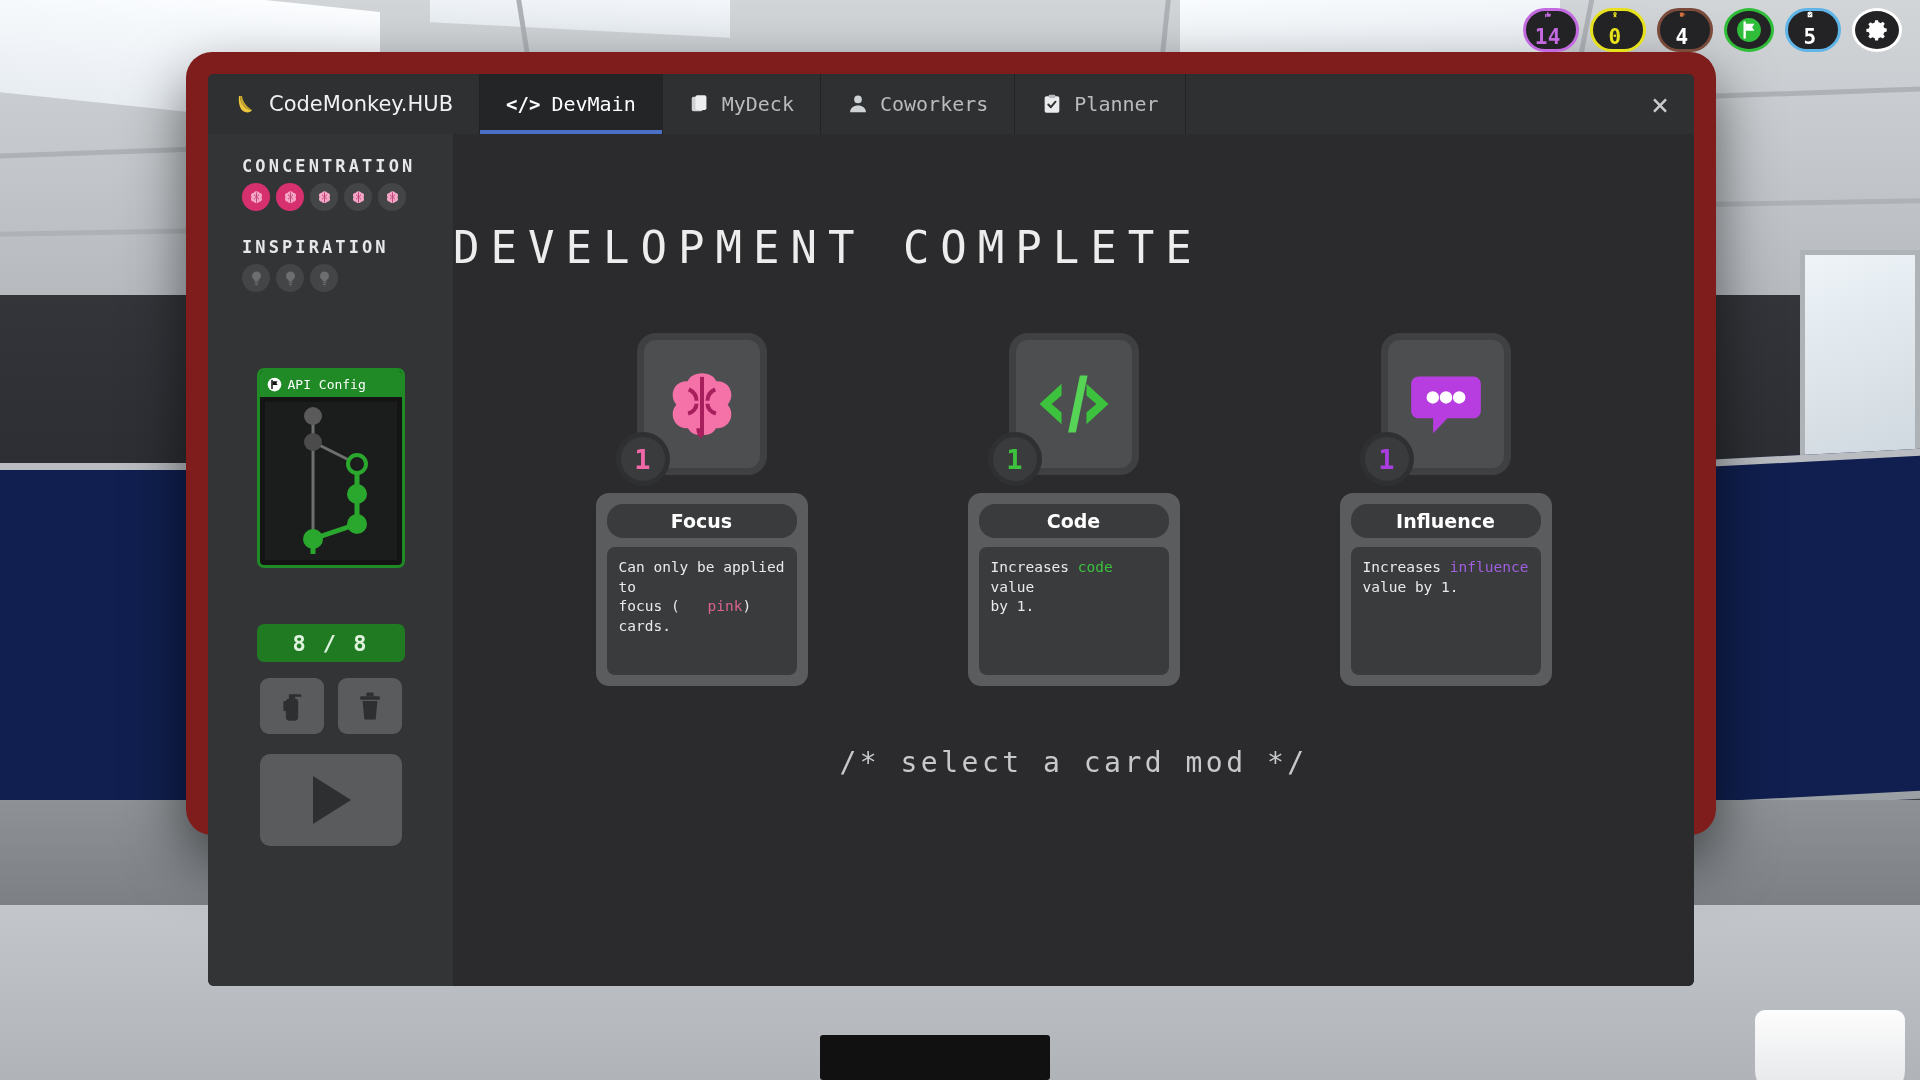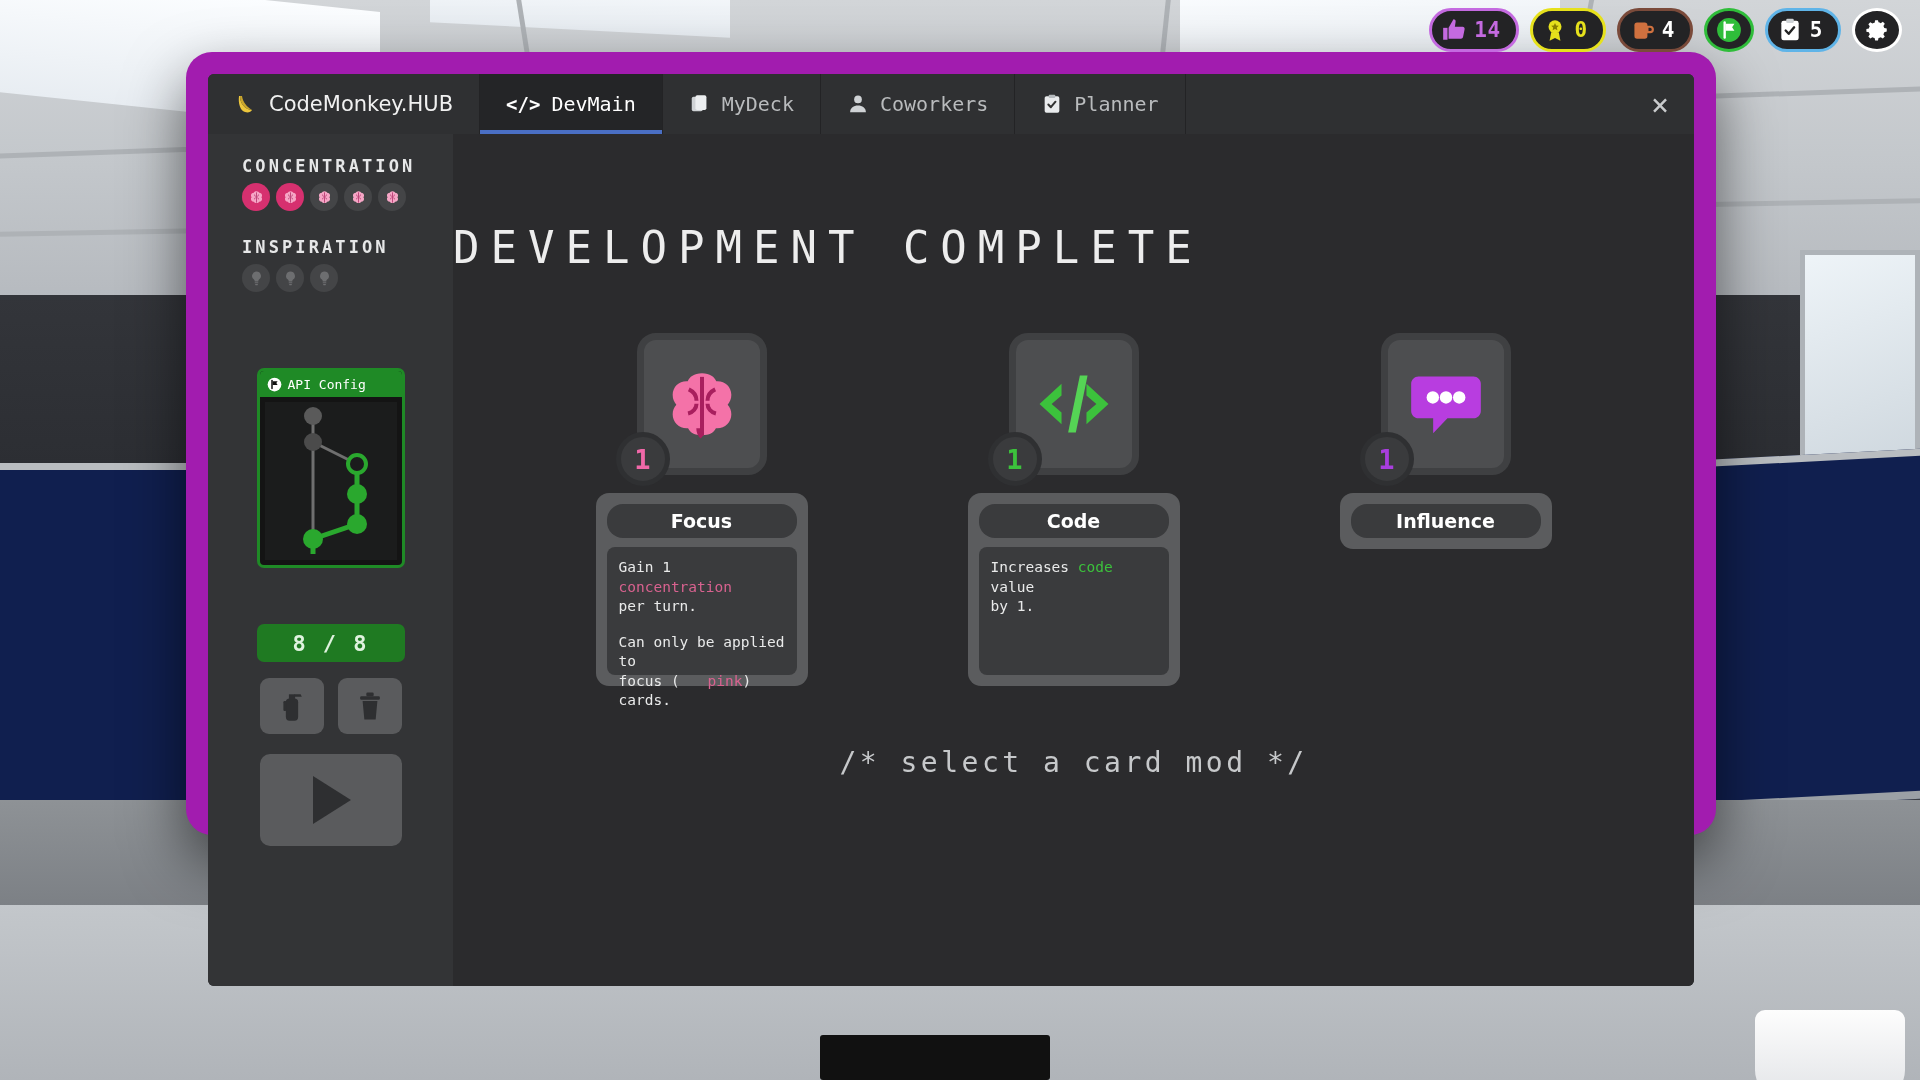--- a/index.html
+++ b/index.html
@@ -53,38 +53,39 @@
   }
   .mug {
     position:absolute; left:1755px; top:1010px; width:150px; height:90px;
     background:linear-gradient(180deg,#fdfdfd,#e2e4e7);
     border-radius:10px 10px 30px 30px;
   }
 
   
   #monitor {
     position:absolute; left:186px; top:52px; width:1530px; height:783px;
-    background:#a21caf; border-radius:26px;
+    background:#7f1d1d; border-radius:26px;
     box-shadow:0 26px 60px rgba(0,0,0,.55);
   }
   #screen {
     position:absolute; left:22px; top:22px; width:1486px; height:912px;
     background:#2b2b2d; border-radius:6px; overflow:hidden;
     display:flex; flex-direction:column;
   }
 
   
   #statusbar {
     position:absolute; right:18px; top:8px; display:flex; gap:11px;
     align-items:center; z-index:50;
   }
   .pill {
     height:44px; min-width:44px; border-radius:24px; background:#232325;
     display:flex; align-items:center; gap:7px; padding:0 15px 0 9px;
     border:3px solid #888;
+    flex-direction:column;
   }
   .pill .pval { font-size:21px; font-weight:bold; letter-spacing:.5px; }
   .pill-round { width:50px; padding:0; justify-content:center; border-radius:50%; }
   .picon { width:26px; height:26px; display:block; }
 
   
   #tabbar { height:60px; background:#2f3032; display:flex; flex:0 0 60px; }
   .tab {
     display:flex; align-items:center; gap:11px; padding:0 26px;
     border-right:1px solid #232325; color:#b9bbbd; font-size:20px;
@@ -443,22 +444,20 @@
                 <svg viewBox="0 0 24 24">
                   <path d="M12 3.6c-2.2 0-3.4 1-3.9 2.2C5.9 5.6 4 7.2 4 9.5c0 1.1.4 2 1 2.7-.6.7-1 1.6-1 2.6 0 2.3 1.9 4 4.2 3.8.6 1.2 1.8 1.9 3.8 1.9s3.2-.7 3.8-1.9c2.3.2 4.2-1.5 4.2-3.8 0-1-.4-1.9-1-2.6.6-.7 1-1.6 1-2.7 0-2.3-1.9-3.9-4.1-3.7-.5-1.2-1.7-2.2-3.9-2.2z" fill="#f472a8"></path>
                   <path d="M12 4.6v16" stroke="#a81f5e" stroke-width="1.1" fill="none"></path>
                   <path d="M8.4 8c1.3.6 2.1 1.7 2.1 3.1M15.6 8c-1.3.6-2.1 1.7-2.1 3.1M8.2 14.6c1.3-.3 2.3-1.4 2.3-2.7M15.8 14.6c-1.3-.3-2.3-1.4-2.3-2.7M11 18.6c0 1 .4 1.9 1 2.4" stroke="#a81f5e" stroke-width="1.1" fill="none"></path>
                 </svg>
                 <div class="lvl-badge" style="color: rgb(240, 104, 168);">1</div>
               </div>
               <div class="desc-card">
                 <div class="desc-title">Focus</div>
                 <div class="desc-body">
-                  <p><span style="white-space: pre-wrap;">Gain 1 </span><span class="hl-pink" style="white-space: pre-wrap;">concentration</span><span style="white-space: pre-wrap;">
-per turn.</span></p>
                   <p><span style="white-space: pre-wrap;">Can only be applied to
 focus (</span><span class="hl-pink" style="white-space: pre-wrap; padding-left: 28px;">pink</span><span style="white-space: pre-wrap;">) cards.</span></p>
                 </div>
               </div>
             </div>
             <div class="modcol">
               <div class="icon-tile">
                 <svg viewBox="0 0 24 24">
                   <path d="M8.6 6.5L2.6 12l6 5.5v-3.2L5.9 12l2.7-2.3z" fill="#3cc23c"></path>
                   <path d="M15.4 6.5l6 5.5-6 5.5v-3.2l2.7-2.3-2.7-2.3z" fill="#3cc23c"></path>
@@ -479,20 +478,24 @@
                 <svg viewBox="0 0 24 24">
                   <path d="M4.5 4.5h15c1.1 0 2 .9 2 2v7.4c0 1.1-.9 2-2 2h-7.1l-3.9 4.1v-4.1H4.5c-1.1 0-2-.9-2-2V6.5c0-1.1.9-2 2-2z" fill="#b83de0"></path>
                   <circle cx="8.4" cy="10.2" r="1.7" fill="#fff"></circle>
                   <circle cx="12" cy="10.2" r="1.7" fill="#fff"></circle>
                   <circle cx="15.6" cy="10.2" r="1.7" fill="#fff"></circle>
                 </svg>
                 <div class="lvl-badge" style="color: rgb(168, 62, 222);">1</div>
               </div>
               <div class="desc-card">
                 <div class="desc-title">Influence</div>
+                <div class="desc-body">
+                  <p><span style="white-space: pre-wrap;">Increases </span><span class="hl-purple" style="white-space: pre-wrap;">influence</span><span style="white-space: pre-wrap;">
+value by 1.</span></p>
+                </div>
               </div>
             </div>
           </div>
         <div id="prompt">/* select a card mod */</div>
       </div>
 
     </div>
   </div>
 </div>
 

